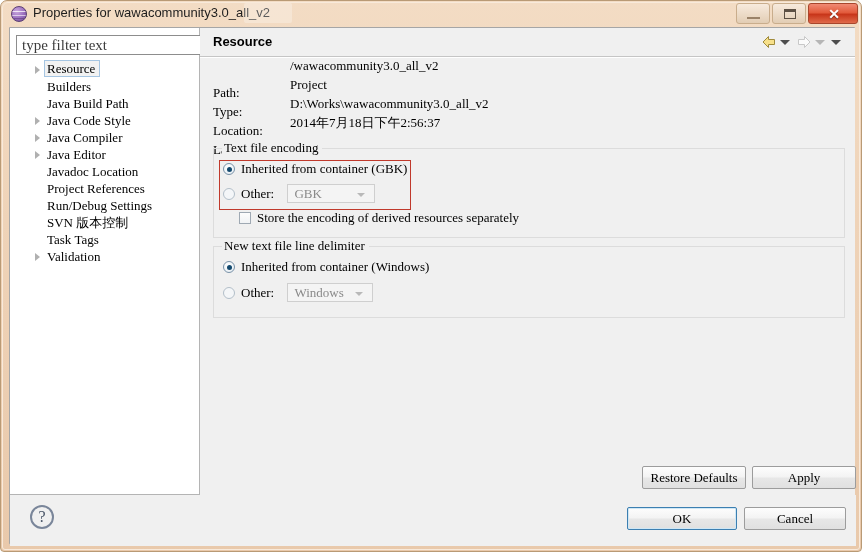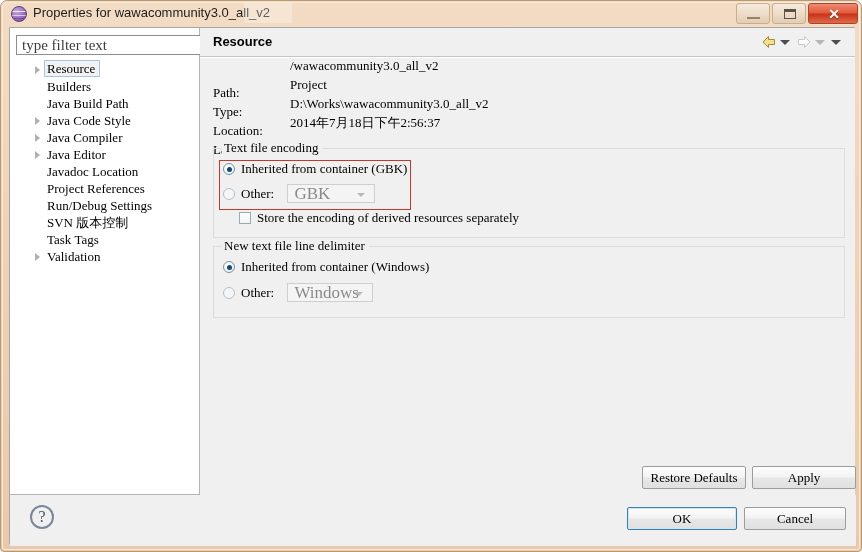--- a/index.html
+++ b/index.html
@@ -305,21 +305,21 @@
 
   .combo {
     display: inline-block;
     width: 88px; height: 19px;
     box-sizing: border-box;
     border: 1px solid #cfcfcf;
     background: #f4f4f4;
     vertical-align: -5px;
     position: relative;
     font-family: "Liberation Serif", serif;
-    font-size: 17px;
+    font-size: 13px;
     color: #8a8a8a;
     padding-left: 6px;
     line-height: 17px;
     overflow: hidden;
   }
   .combo .arr {
     position: absolute;
     right: 9px; top: 8px;
     width: 0; height: 0;
     border-left: 4px solid transparent;

